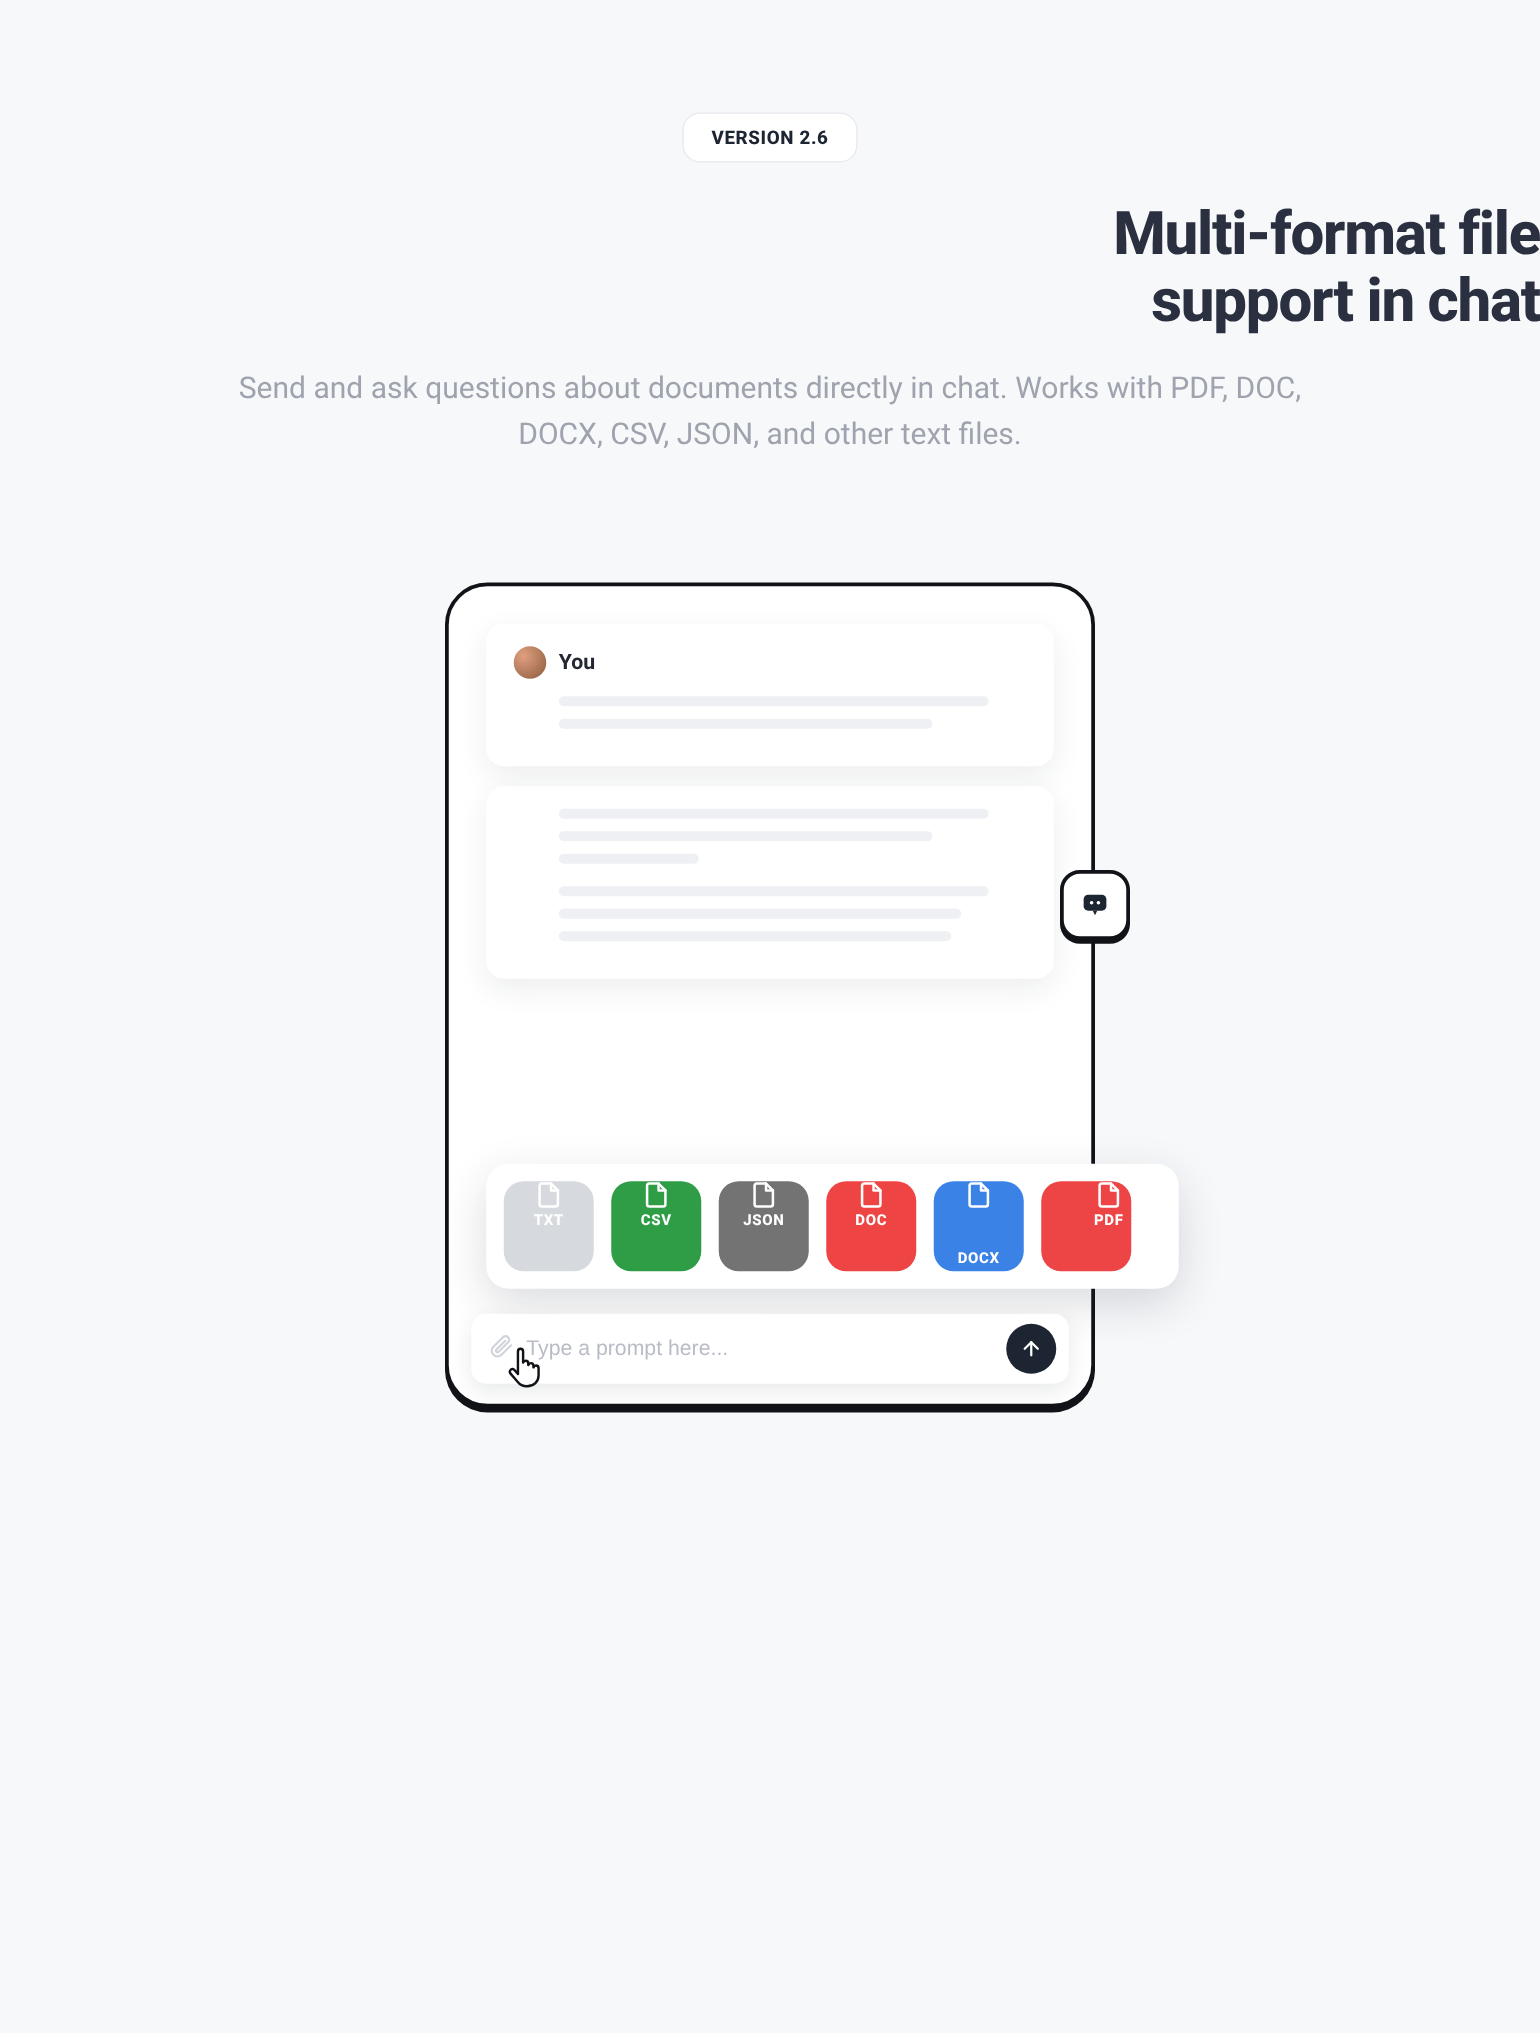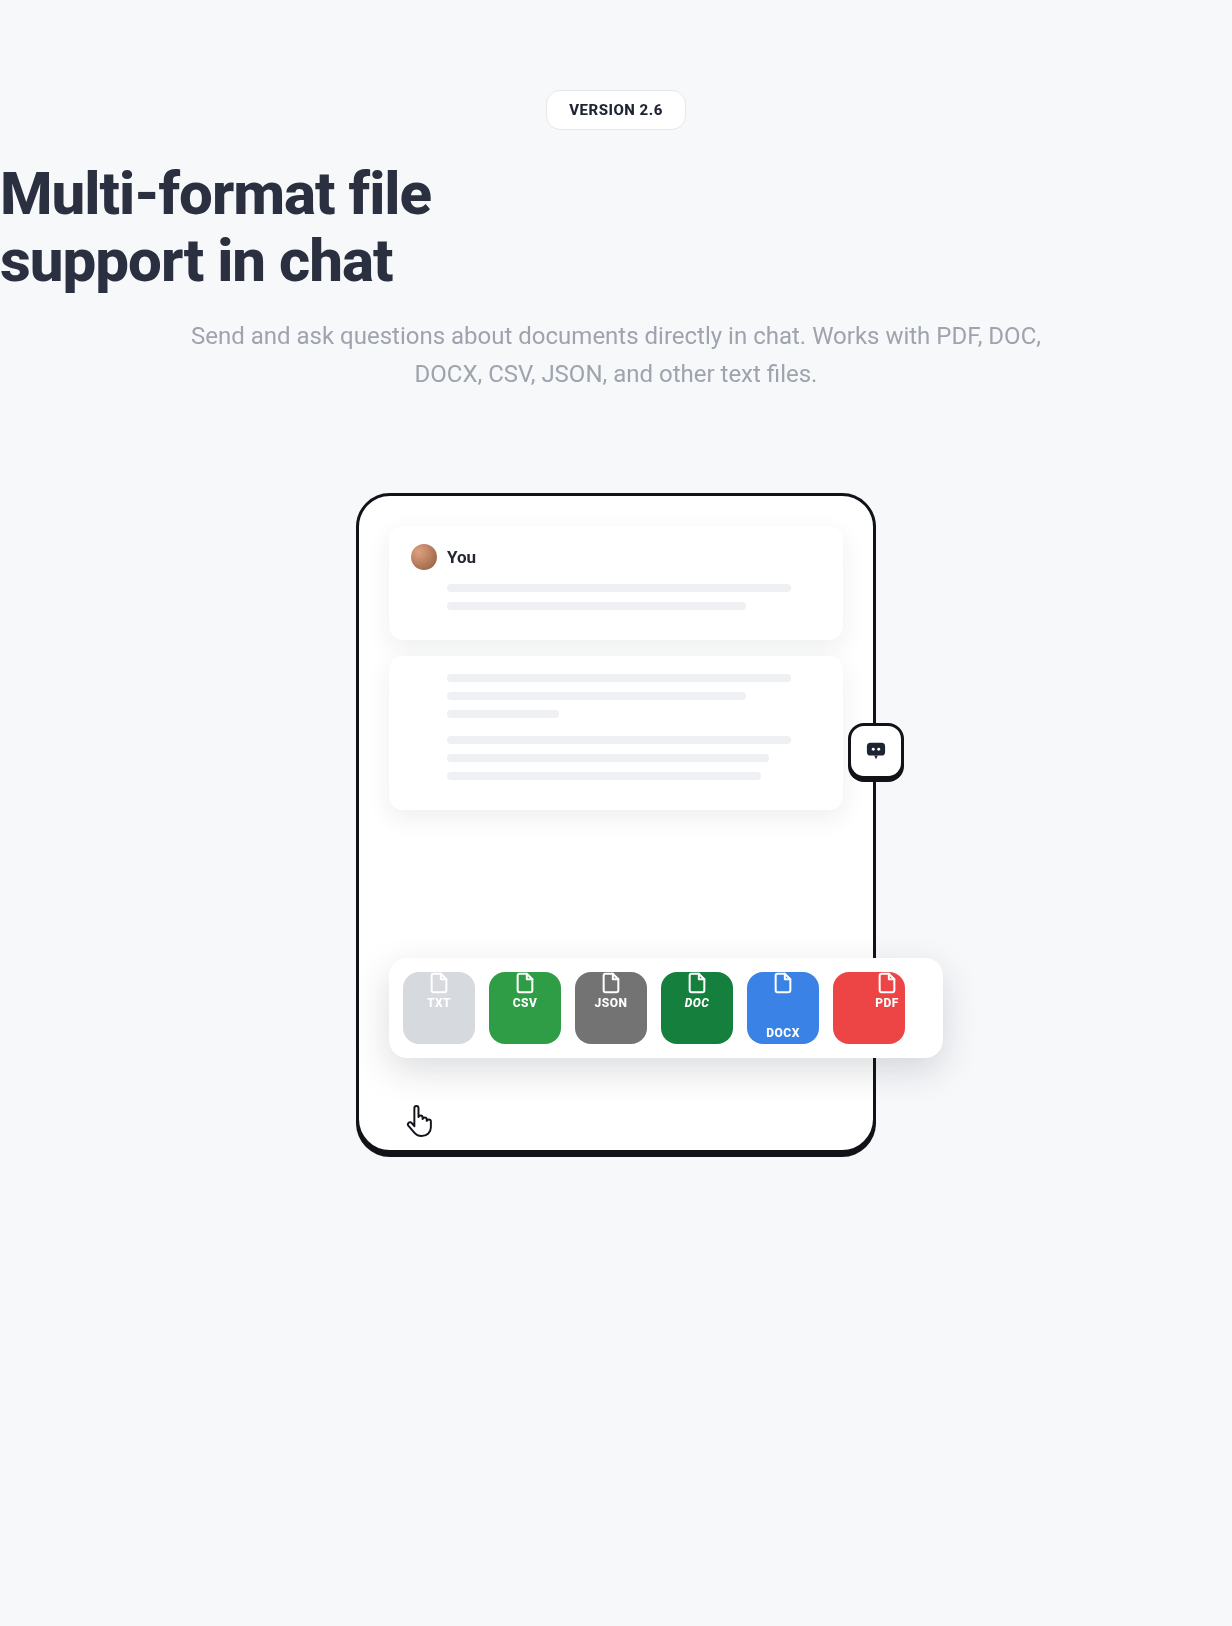--- a/index.html
+++ b/index.html
@@ -18,22 +18,22 @@
     padding: 10px 22px;
     background: #fff;
     border: 1px solid #e6e8ec;
     border-radius: 14px;
     font-weight: 800;
     letter-spacing: 0.5px;
     font-size: 15px;
     color: #1e2532;
   }
   h1.title {
-    text-align: left;
-    font-size: 60px;
+    text-align: right;
+    font-size: 48px;
     font-weight: 800;
     line-height: 1.12;
     color: #2b3040;
     letter-spacing: -1px;
     margin-bottom: 24px;
   }
   p.subtitle {
     text-align: center;
     font-size: 24px;
     color: #9ea3ae;
@@ -123,21 +123,21 @@
     border-radius: 16px;
     display: flex; flex-direction: column; align-items: center; justify-content: flex-start;
     color: #fff;
     gap: 2px;
   }
   .fmt svg { display: block; }
   .fmt-label { font-size: 12px; font-weight: 800; letter-spacing: 0.5px; }
   .fmt.txt  { background: #d6d9de; color: #fff; }
   .fmt.csv  { background: #2f9d46; }
   .fmt.json { background: #737373; }
-  .fmt.doc  { background: #15803d; font-style: italic; }
+  .fmt.doc  { background: #ef4444; }
   .fmt.docx { background: #3b82e6; gap: 32px; }
   .fmt.pdf  { background: #ed4545; padding-left: 36px; }
 
   .composer {
     position: absolute;
     left: 18px; right: 18px; bottom: 16px;
     height: 56px;
     background: #fff;
     border-radius: 12px;
     box-shadow: 0 6px 18px rgba(30,37,50,0.10);
@@ -242,20 +242,34 @@
       </div>
       <div class="fmt pdf">
         <svg width="22" height="22" viewBox="0 0 24 24" fill="none" stroke="currentColor" stroke-width="2.2" stroke-linecap="round" stroke-linejoin="round">
             <path d="M14 2H6a2 2 0 0 0-2 2v16a2 2 0 0 0 2 2h12a2 2 0 0 0 2-2V8z"></path>
             <polyline points="14 2 14 8 20 8"></polyline>
           </svg>
         <span class="fmt-label">PDF</span>
       </div>
     </div>
 
+    <div class="composer">
+      <span class="attach-icon">
+        <svg width="20" height="20" viewBox="0 0 24 24" fill="none" stroke="currentColor" stroke-width="2" stroke-linecap="round" stroke-linejoin="round">
+            <path d="M21.44 11.05l-9.19 9.19a5.5 5.5 0 0 1-7.78-7.78l9.19-9.19a3.5 3.5 0 0 1 4.95 4.95l-9.19 9.19a1.5 1.5 0 0 1-2.12-2.12l8.49-8.49"></path>
+          </svg>
+      </span>
+      <input type="text" placeholder="Type a prompt here..." style="">
+      <div class="send-btn">
+        <svg width="18" height="18" viewBox="0 0 24 24" fill="none" stroke="#ffffff" stroke-width="2.4" stroke-linecap="round" stroke-linejoin="round">
+            <line x1="12" y1="19" x2="12" y2="5"></line>
+            <polyline points="5 12 12 5 19 12"></polyline>
+          </svg>
+      </div>
+    </div>
 
     <span class="cursor-hand">
       <svg width="30" height="34" viewBox="0 0 24 28" fill="#ffffff" stroke="#111318" stroke-width="1.6" stroke-linejoin="round">
         <path d="M9 3.5c0-1 .7-1.8 1.7-1.8s1.7.8 1.7 1.8v7.2h.1c.2-.7.9-1.2 1.6-1.2 1 0 1.7.8 1.7 1.8v1h.1c.2-.7.9-1.2 1.6-1.2 1 0 1.7.8 1.7 1.8v1h.1c.2-.7.9-1.2 1.6-1.2 1 0 1.7.8 1.7 1.8v4.6c0 4.2-3 7.3-7.7 7.3-3 0-4.6-1-6.3-3.2L4 17.9c-.6-.8-.5-1.9.3-2.5.7-.6 1.8-.5 2.4.2l2.3 2.7V3.5z"></path>
       </svg>
     </span>
 
   </div>
 
   <div class="bot-badge">

